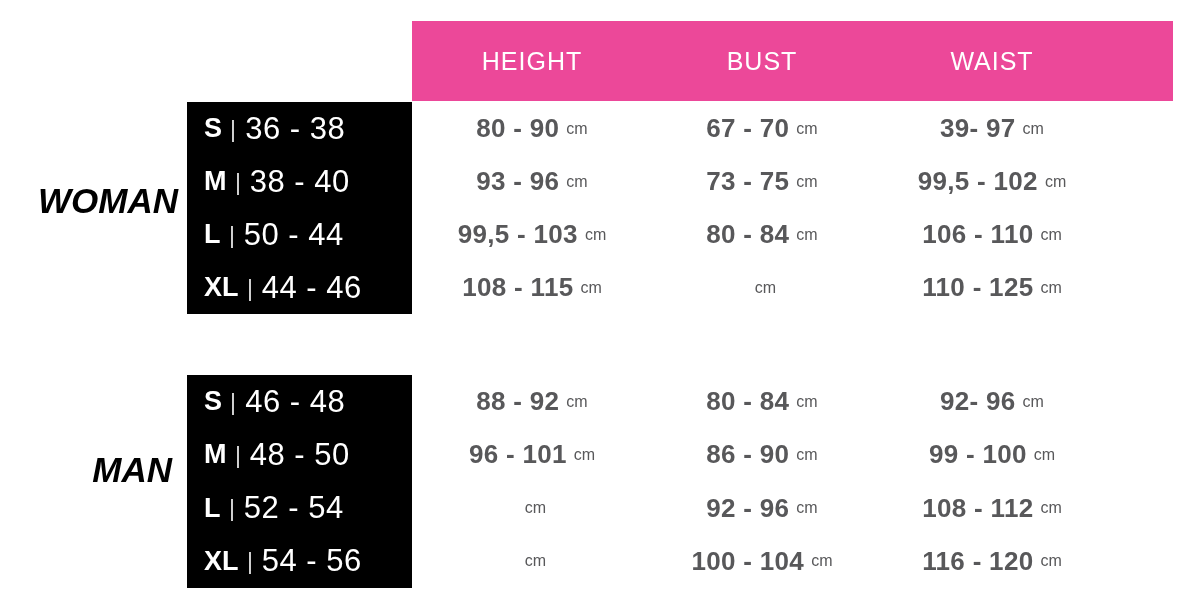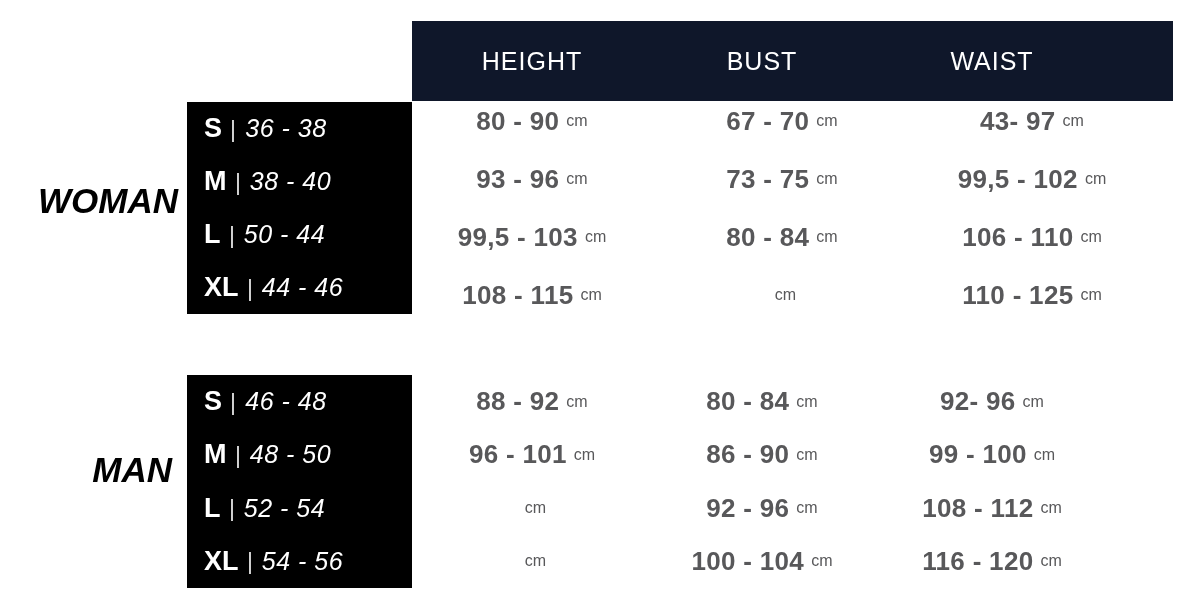--- a/index.html
+++ b/index.html
@@ -12,21 +12,21 @@
     overflow: hidden;
   }
 
   
   .header-bar {
     position: absolute;
     left: 412px;
     top: 21px;
     width: 761px;
     height: 80px;
-    background: #0f172a;
+    background: #ec4899;
     display: flex;
     align-items: center;
   }
   .hcell {
     color: #ffffff;
     font-size: 25px;
     font-weight: 400;
     letter-spacing: 1px;
     text-align: center;
   }
@@ -73,36 +73,35 @@
     font-size: 27px;
     font-weight: 700;
   }
   .size-divider {
     font-size: 24px;
     font-weight: 400;
     margin: 0 9px 0 8px;
     transform: scaleX(0.8);
   }
   .size-range {
-    font-size: 25px;
+    font-size: 31px;
     font-weight: 400;
     letter-spacing: 0.5px;
-    font-style: italic;
   }
 
   
   .values-grid {
     position: absolute;
     left: 412px;
     width: 700px;
     display: grid;
     grid-template-columns: 240px 220px 240px;
     grid-template-rows: repeat(4, 1fr);
   }
-  .values-grid.woman { top: 102px; height: 212px; gap: 20px; }
+  .values-grid.woman { top: 102px; height: 212px; }
   .values-grid.man   { top: 375px; height: 213px; }
   .vcell {
     display: flex;
     align-items: center;
     justify-content: center;
     color: #58585a;
     white-space: nowrap;
   }
   .num {
     font-size: 26px;
@@ -155,21 +154,21 @@
   <div class="values-grid woman">
     <div class="vcell">
         <span class="num">80 - 90</span>
         <span class="unit">cm</span>
       </div>
     <div class="vcell">
         <span class="num">67 - 70</span>
         <span class="unit">cm</span>
       </div>
     <div class="vcell">
-        <span class="num">43- 97</span>
+        <span class="num">39- 97</span>
         <span class="unit">cm</span>
       </div>
     <div class="vcell">
         <span class="num">93 - 96</span>
         <span class="unit">cm</span>
       </div>
     <div class="vcell">
         <span class="num">73 - 75</span>
         <span class="unit">cm</span>
       </div>

